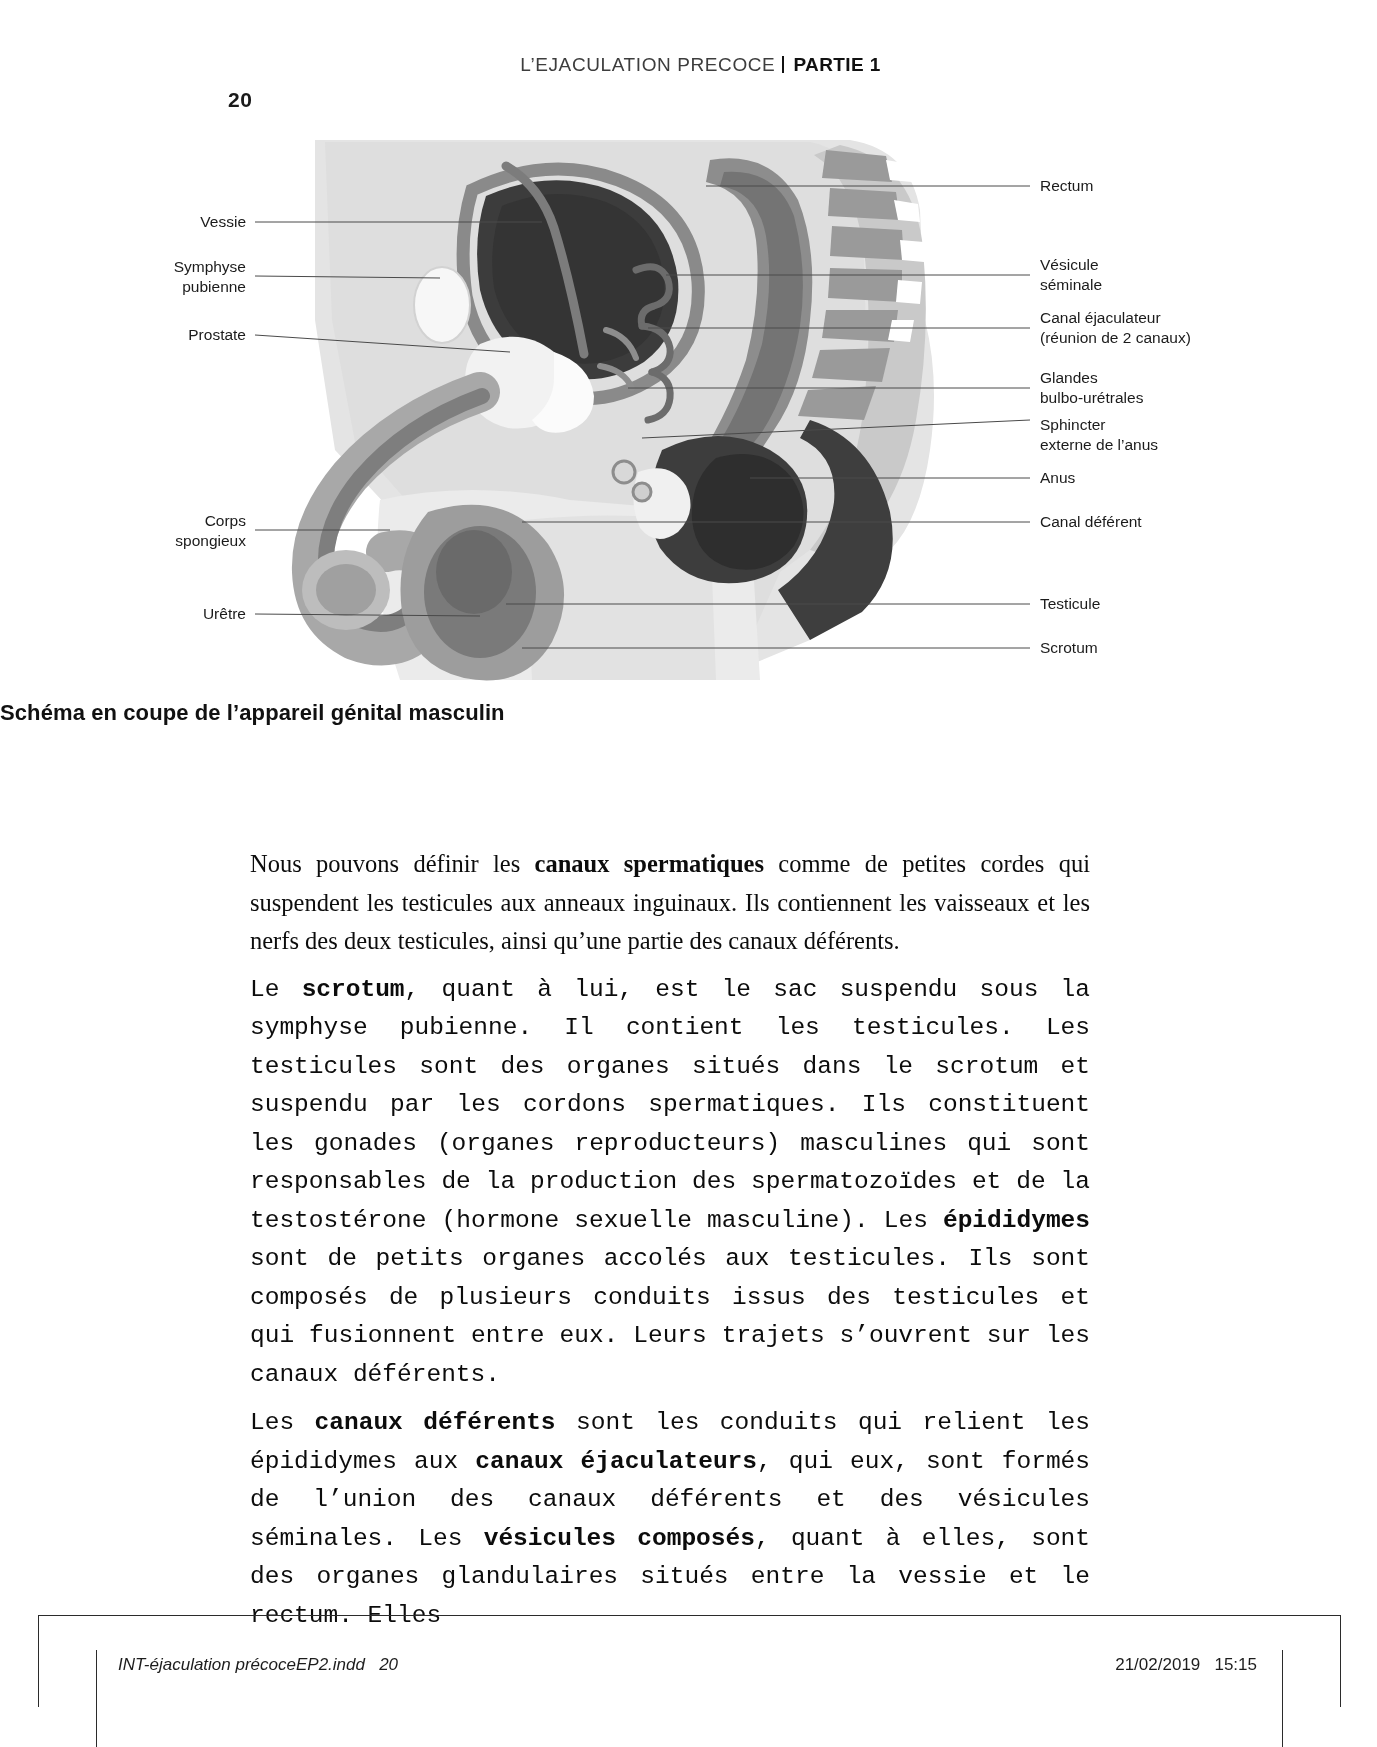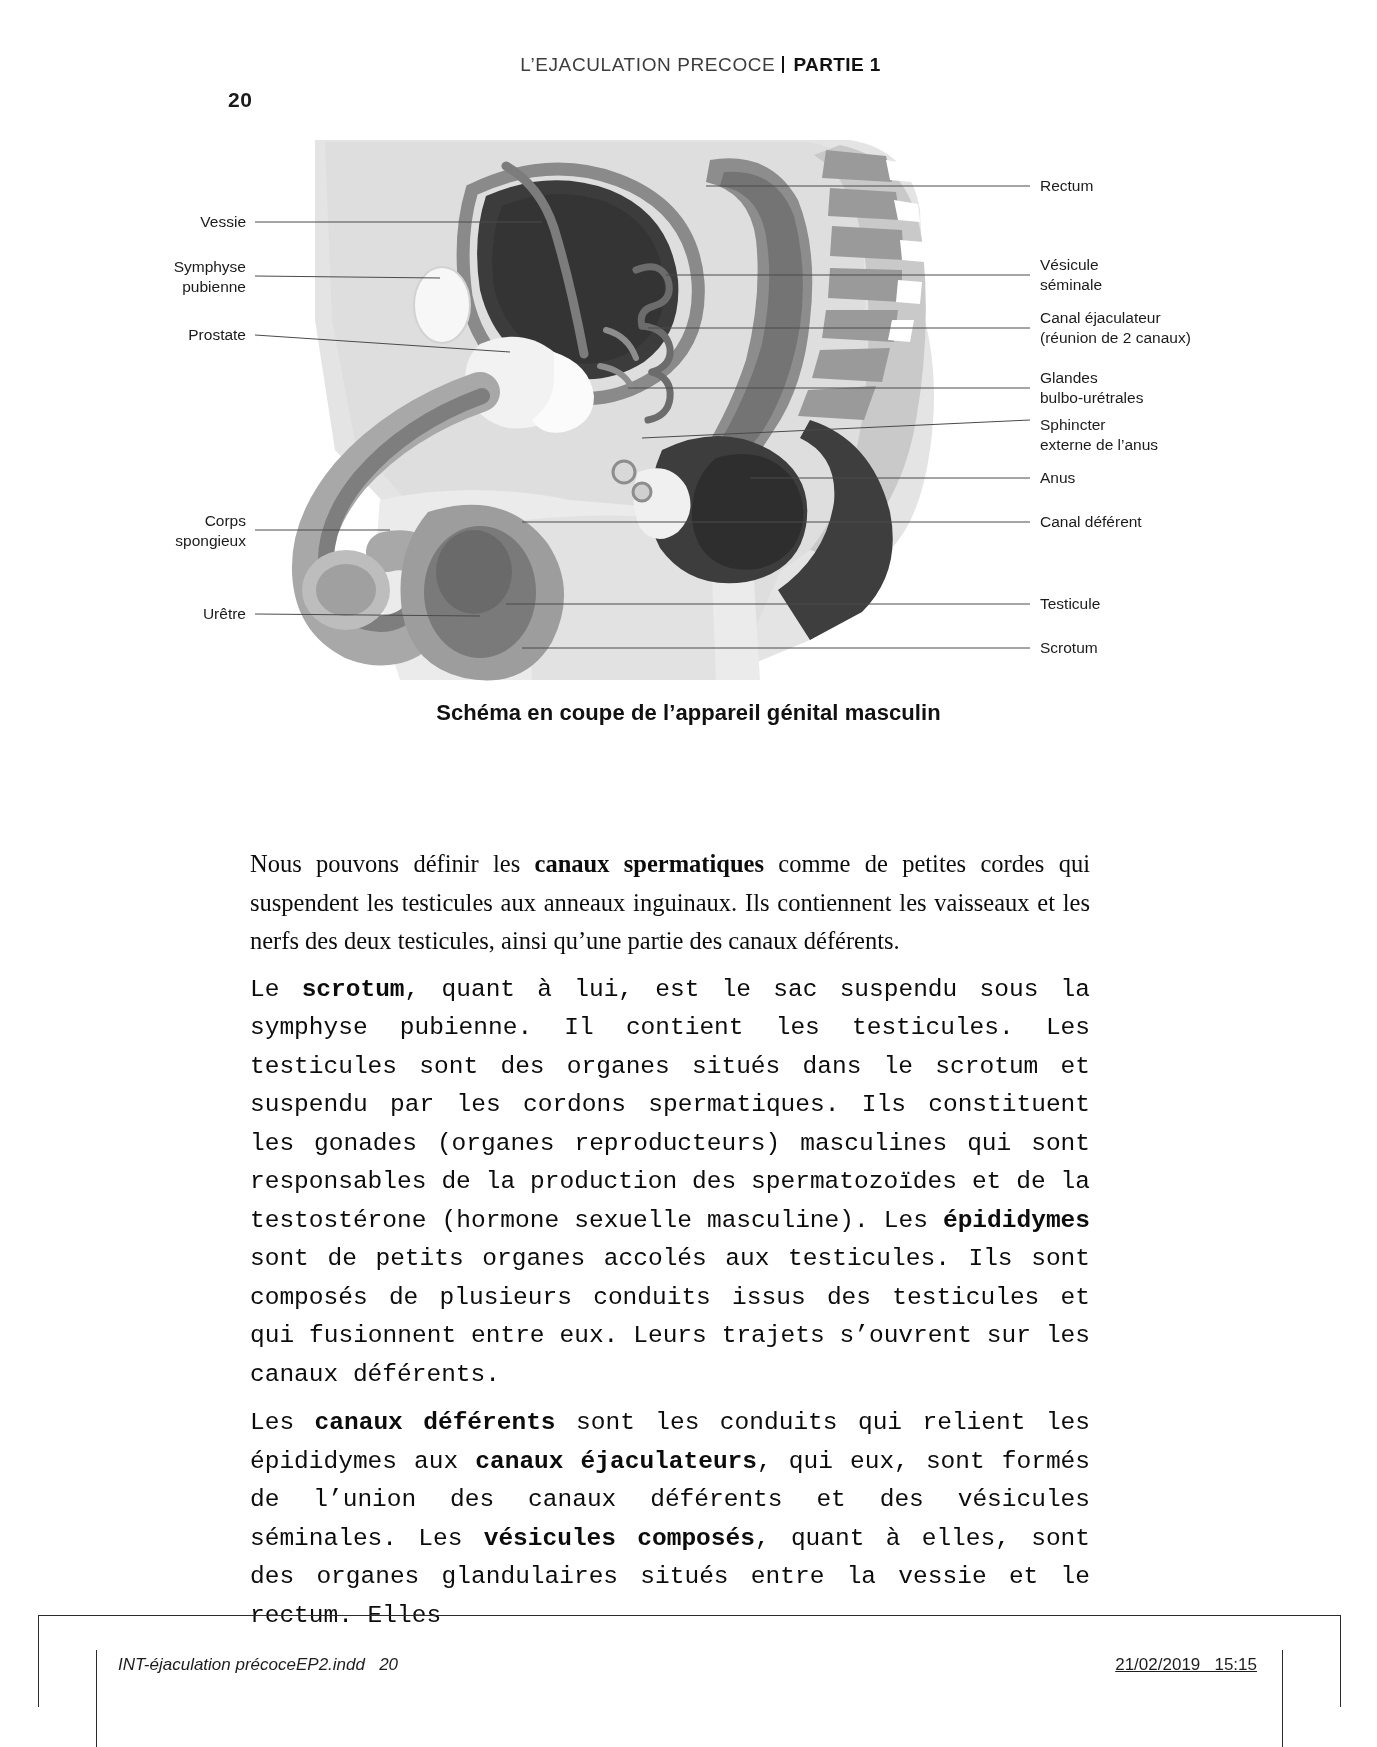--- a/index.html
+++ b/index.html
@@ -74,21 +74,20 @@
     height: 570px;
   }
   .figure svg {
     display: block;
   }
   .caption {
     position: absolute;
     top: 700px;
     left: 0;
     width: 100%;
-    text-align: center;
     font-family: "Liberation Sans", sans-serif;
     font-weight: bold;
     font-size: 22px;
     color: #111;
     letter-spacing: 0.1px;
   }
 
   
   .body-text {
     position: absolute;
@@ -160,21 +159,20 @@
     font-style: italic;
   }
   .footer-right {
     position: absolute;
     right: 120px;
     top: 1655px;
     font-family: "Liberation Sans", sans-serif;
     font-size: 17px;
     color: #1d1d1d;
     white-space: pre;
-    text-decoration: underline;
   }
 
   
   .lbl {
     font-family: "Liberation Sans", sans-serif;
     font-size: 15.5px;
     fill: #1b1b1b;
   }
   .leader {
     stroke: #4a4a4a;

